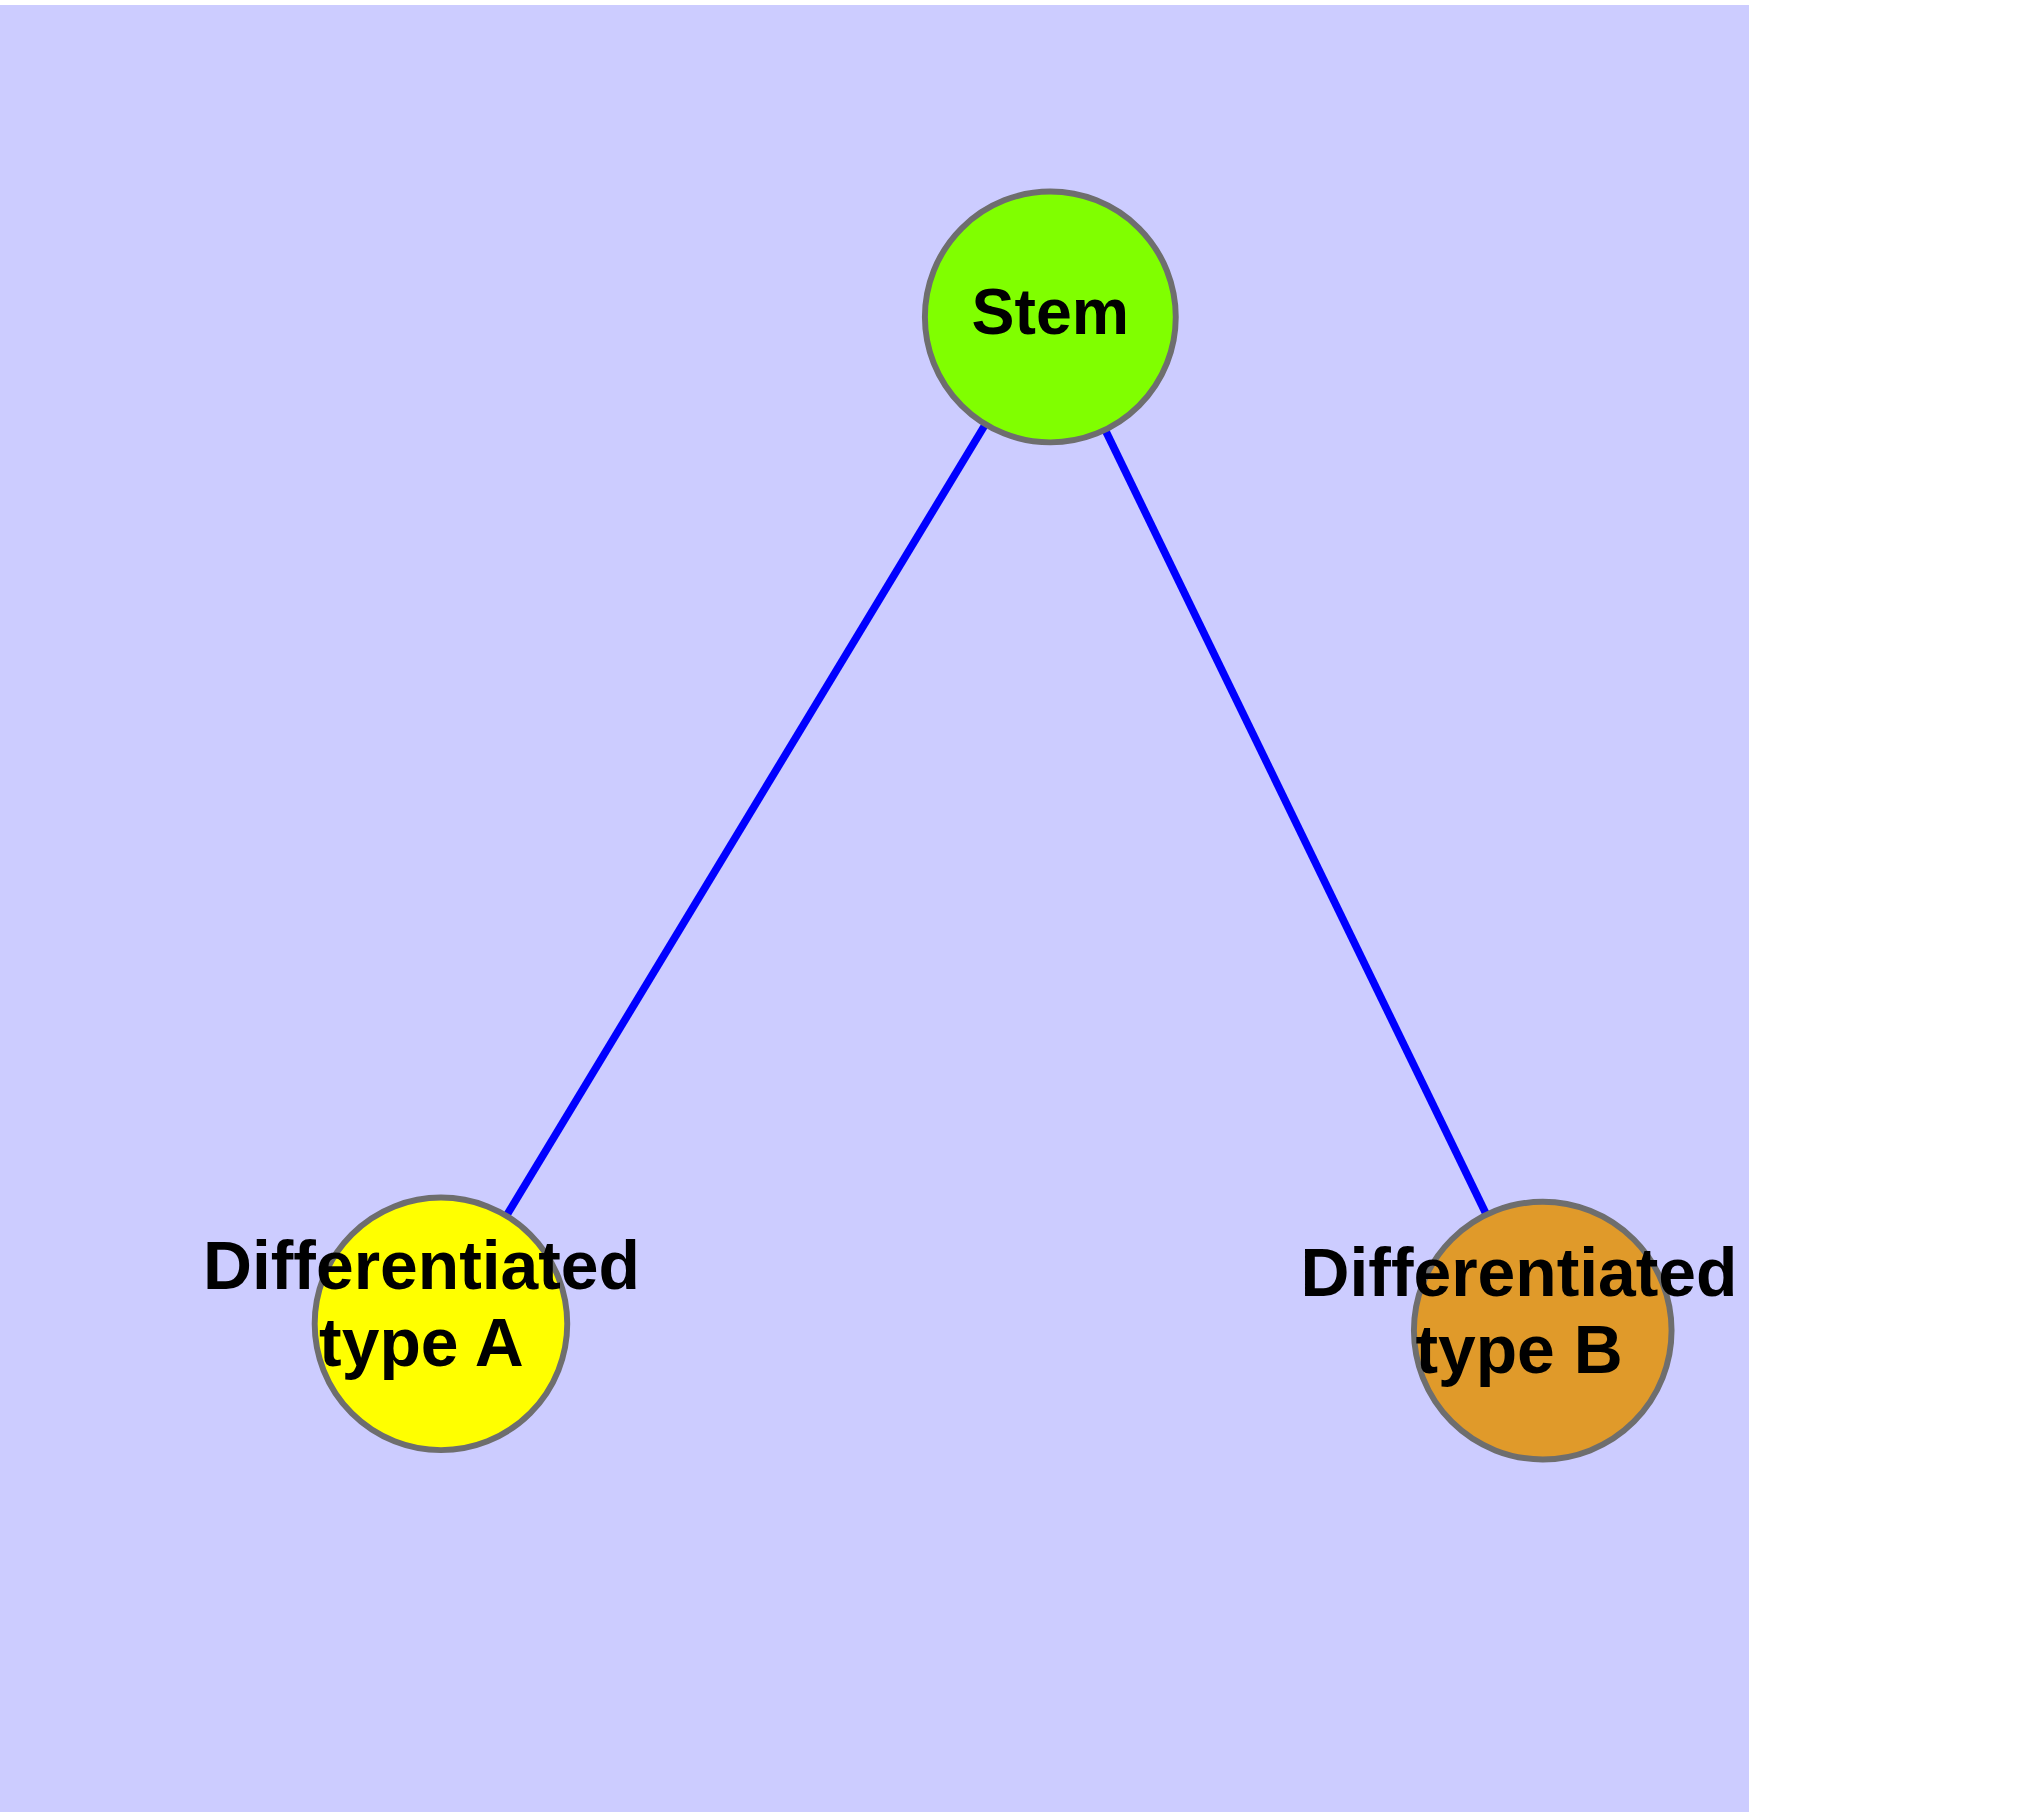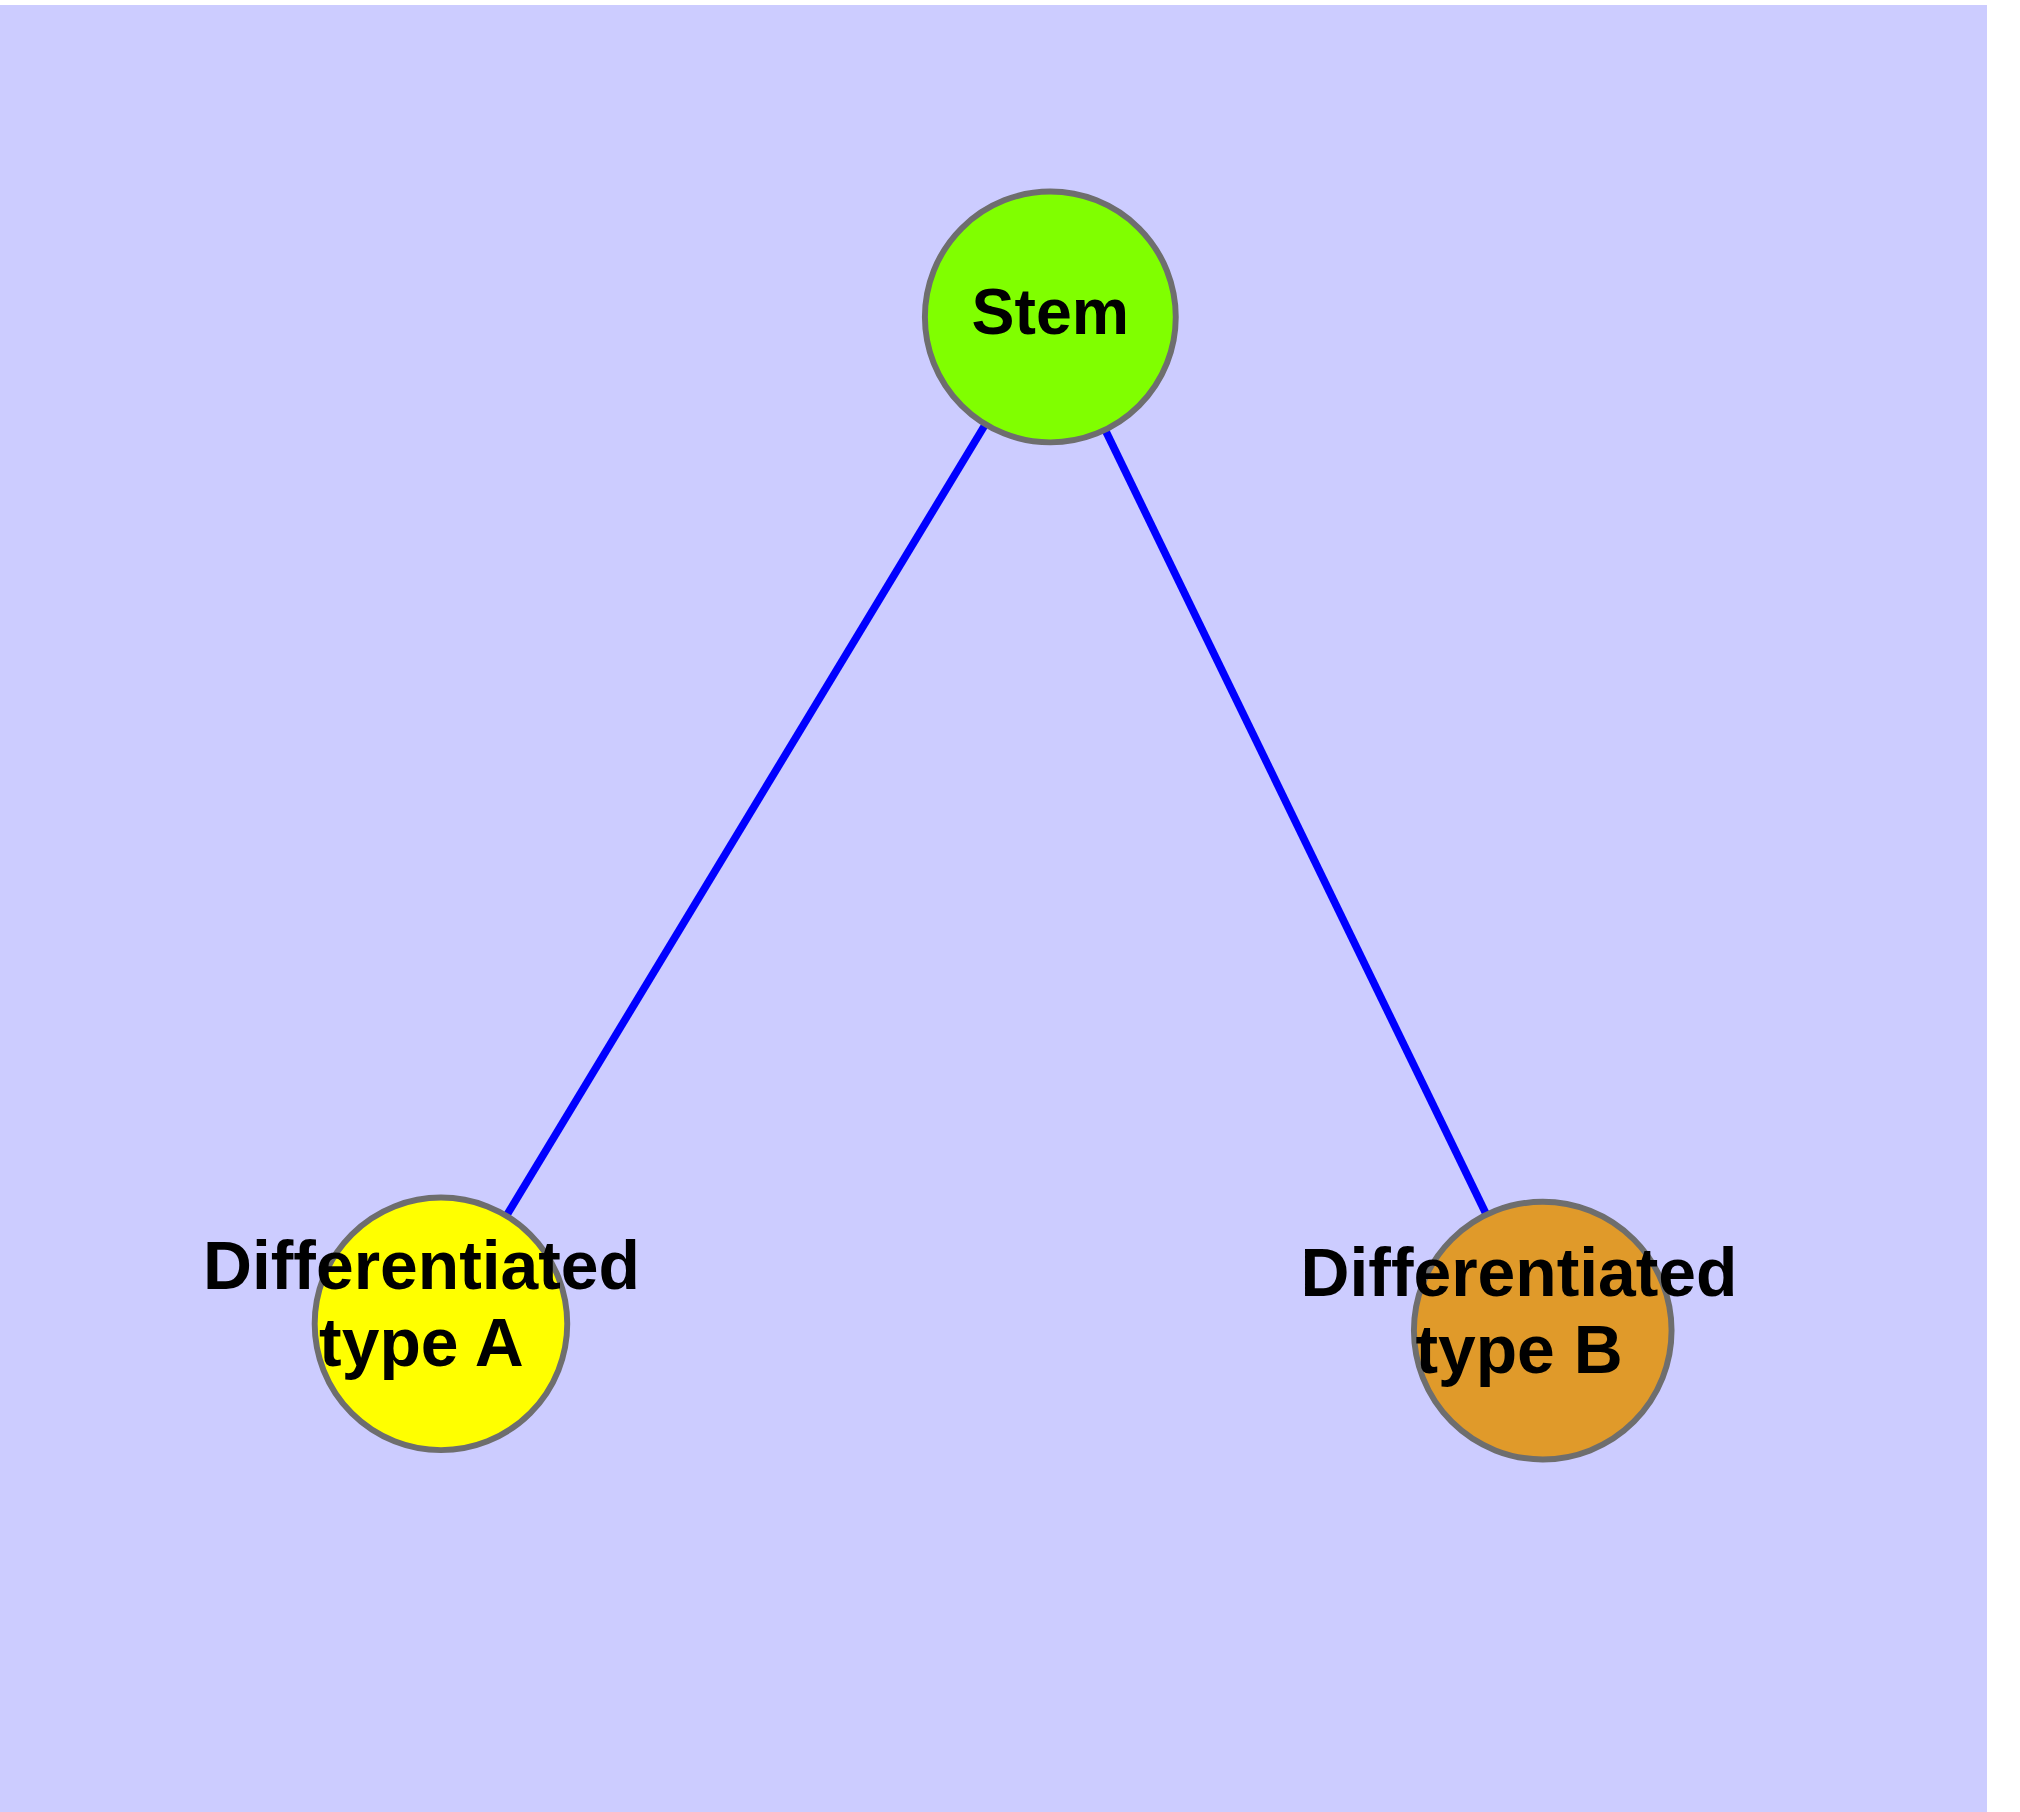--- a/index.html
+++ b/index.html
@@ -3,21 +3,21 @@
 <meta charset="utf-8">
 <title>Cell Differentiation Graph</title>
 <style>
   html, body {
     margin: 0;
     padding: 0;
     background: #ffffff;
   }
   #root {
     position: relative;
-    width: 1987px;
+    width: 1749px;
     height: 1812px;
     background: #ffffff;
     overflow: hidden;
     font-family: "Liberation Sans", sans-serif;
   }
   #canvas {
     position: absolute;
     left: 0;
     top: 5.1px;
     width: 2015px;

